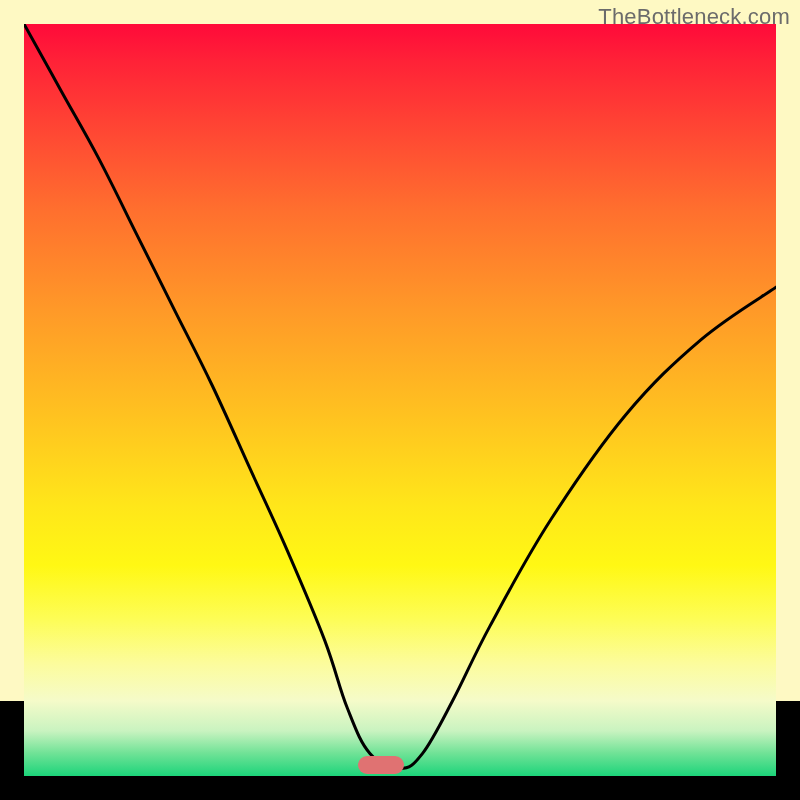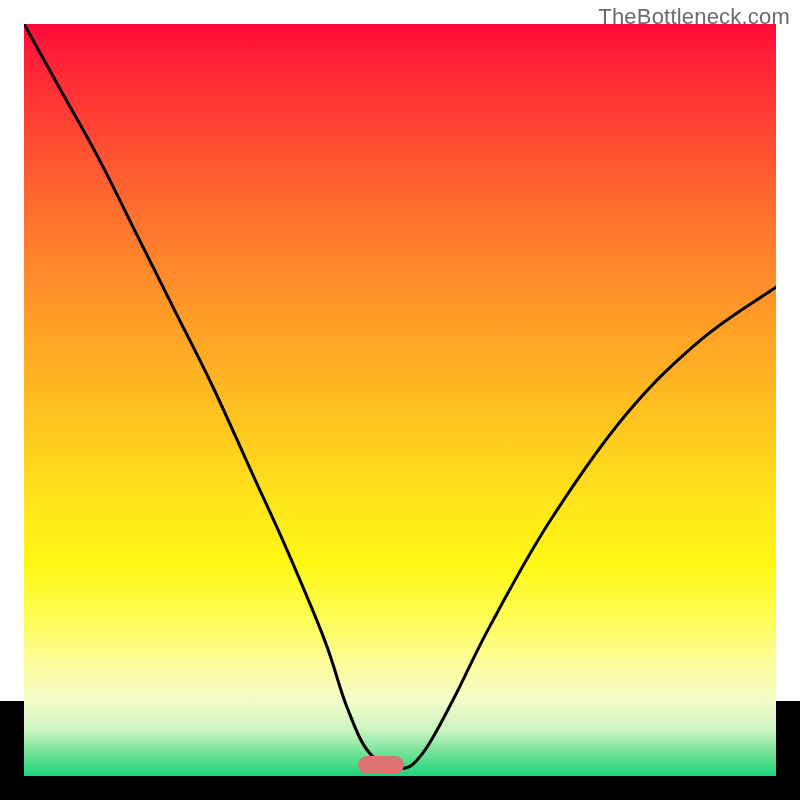--- a/index.html
+++ b/index.html
@@ -8,21 +8,21 @@
     width: 800px;
     height: 800px;
     background: #000;
     overflow: hidden;
     font-family: Arial, Helvetica, sans-serif;
   }
   .frame {
     position: relative;
     width: 800px;
     height: 701px;
-    background: #ffffff;
+    background: #fef9c3;
   }
   .plot-area {
     position: absolute;
     left: 24px;
     top: 24px;
     width: 752px;
     height: 752px;
     background: linear-gradient(
       to bottom,
       #ff0a3a 0%,

